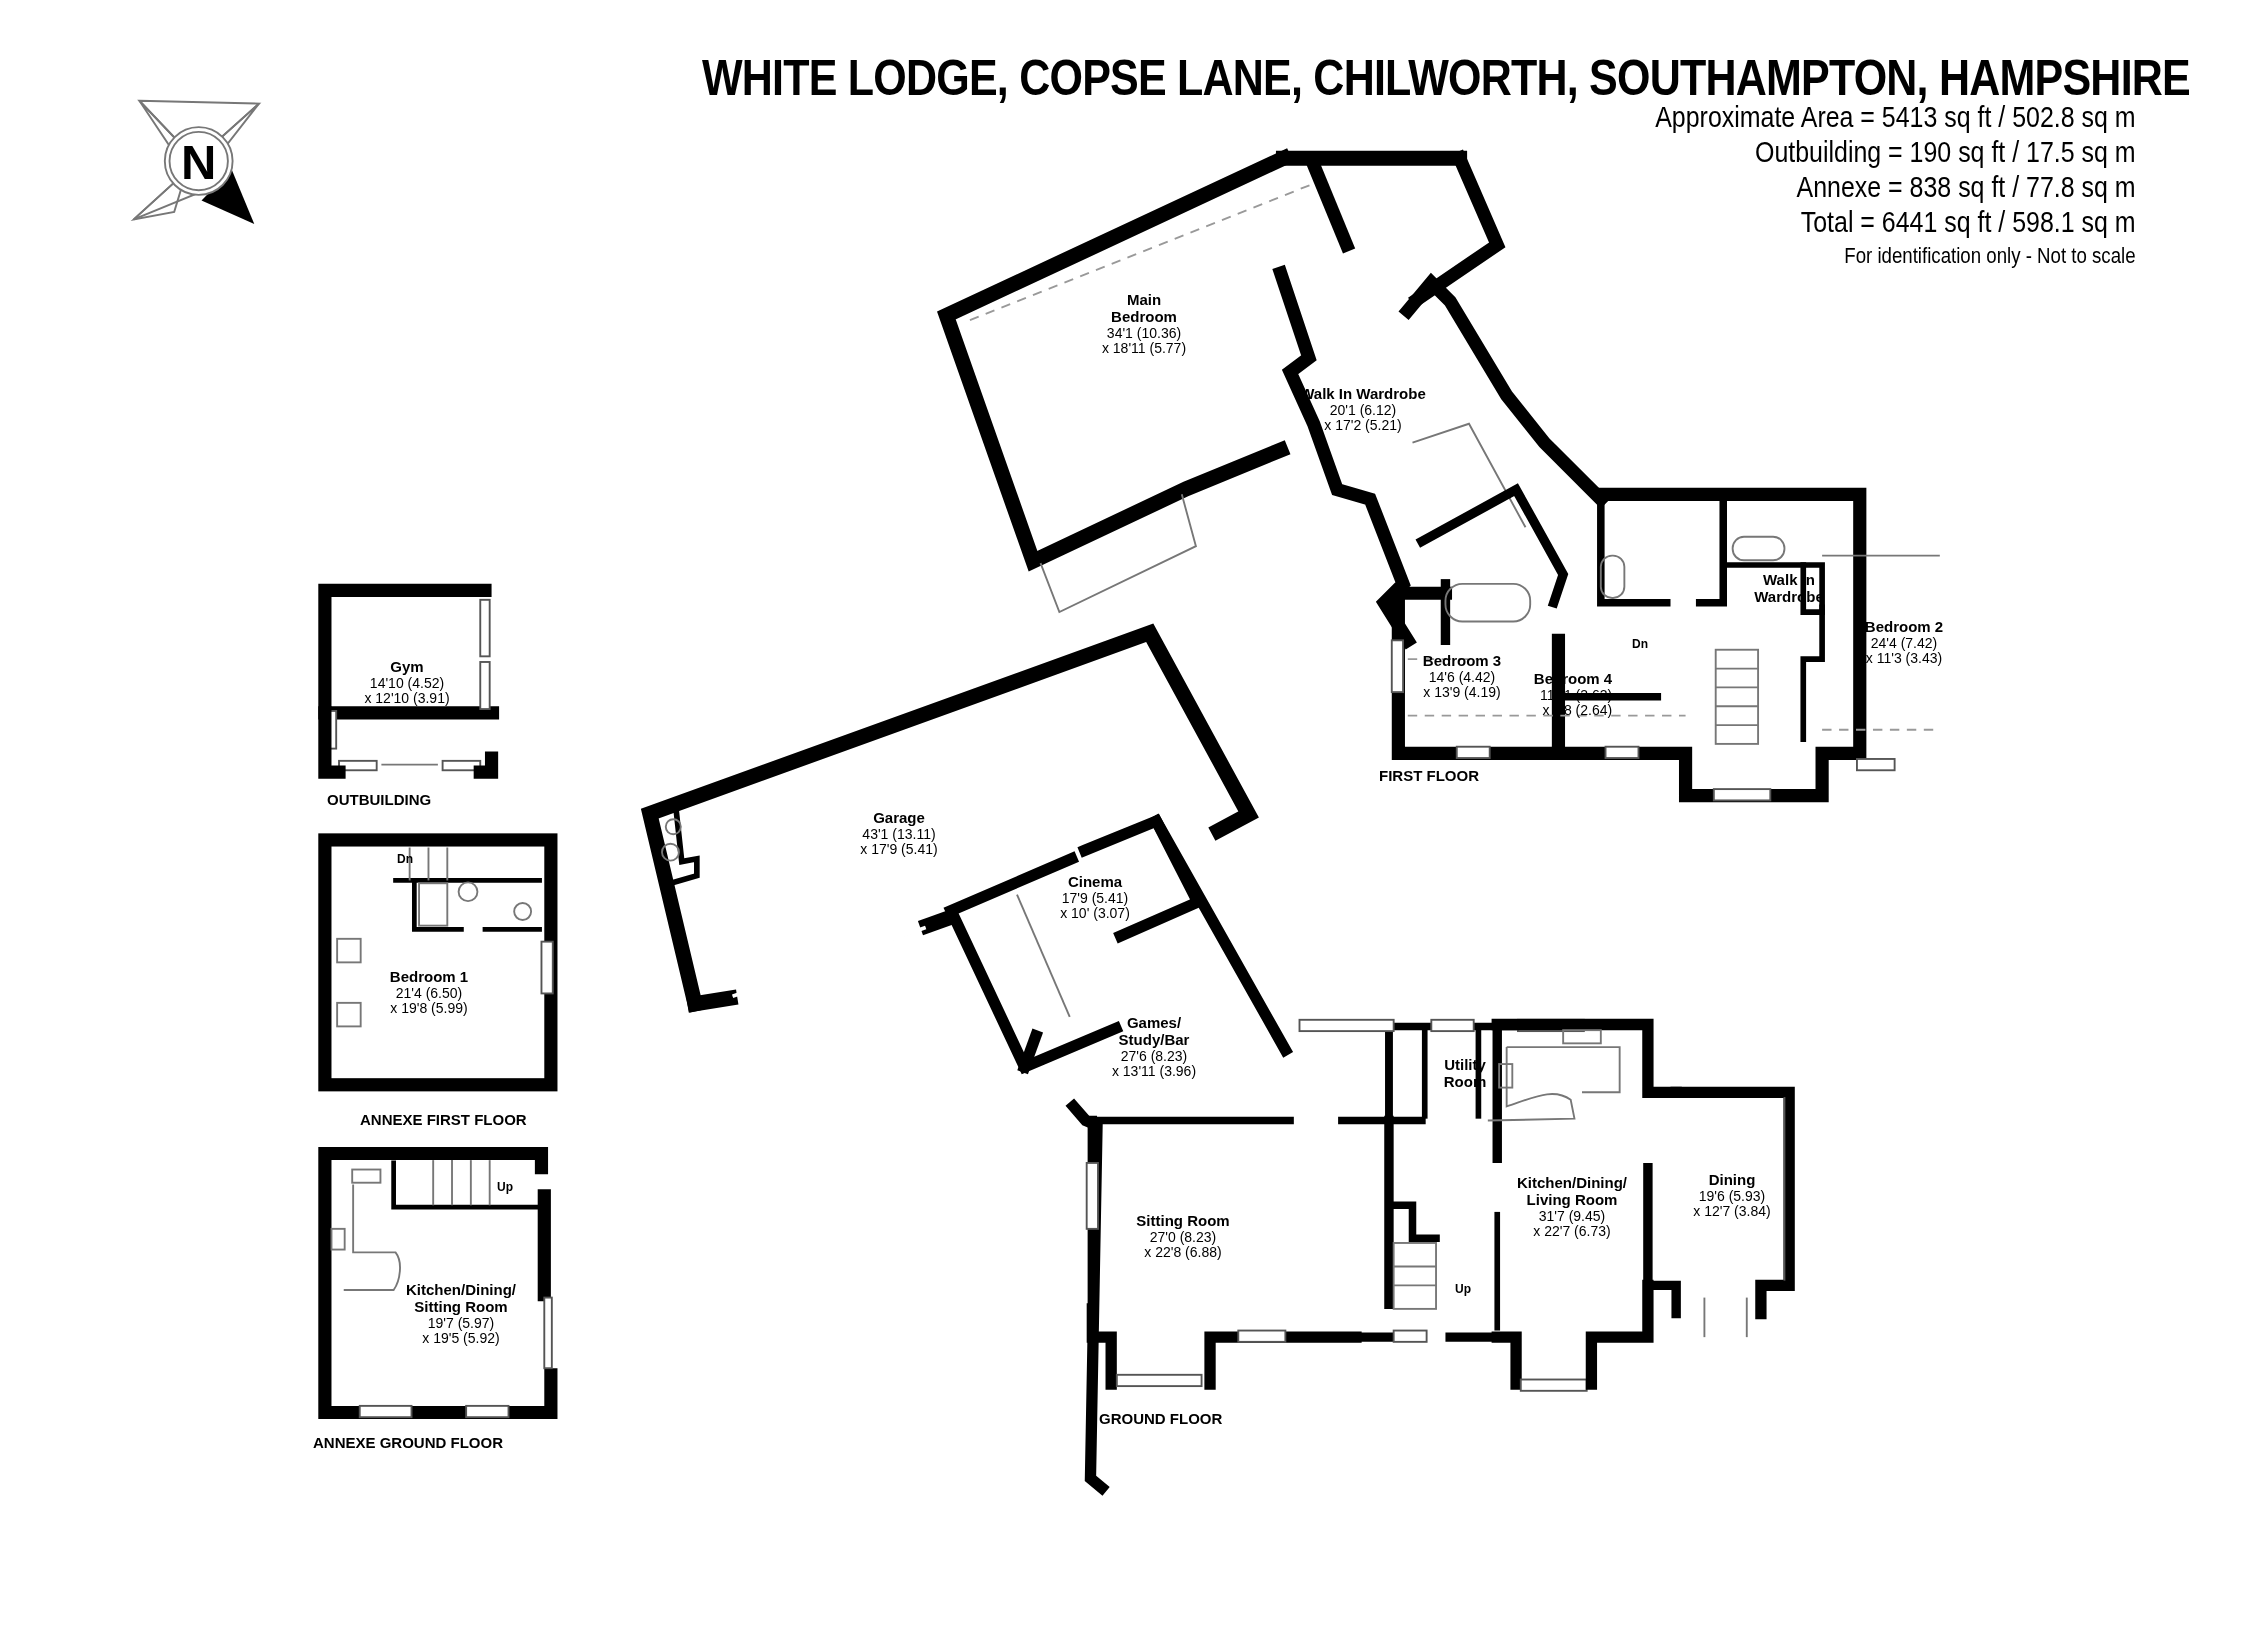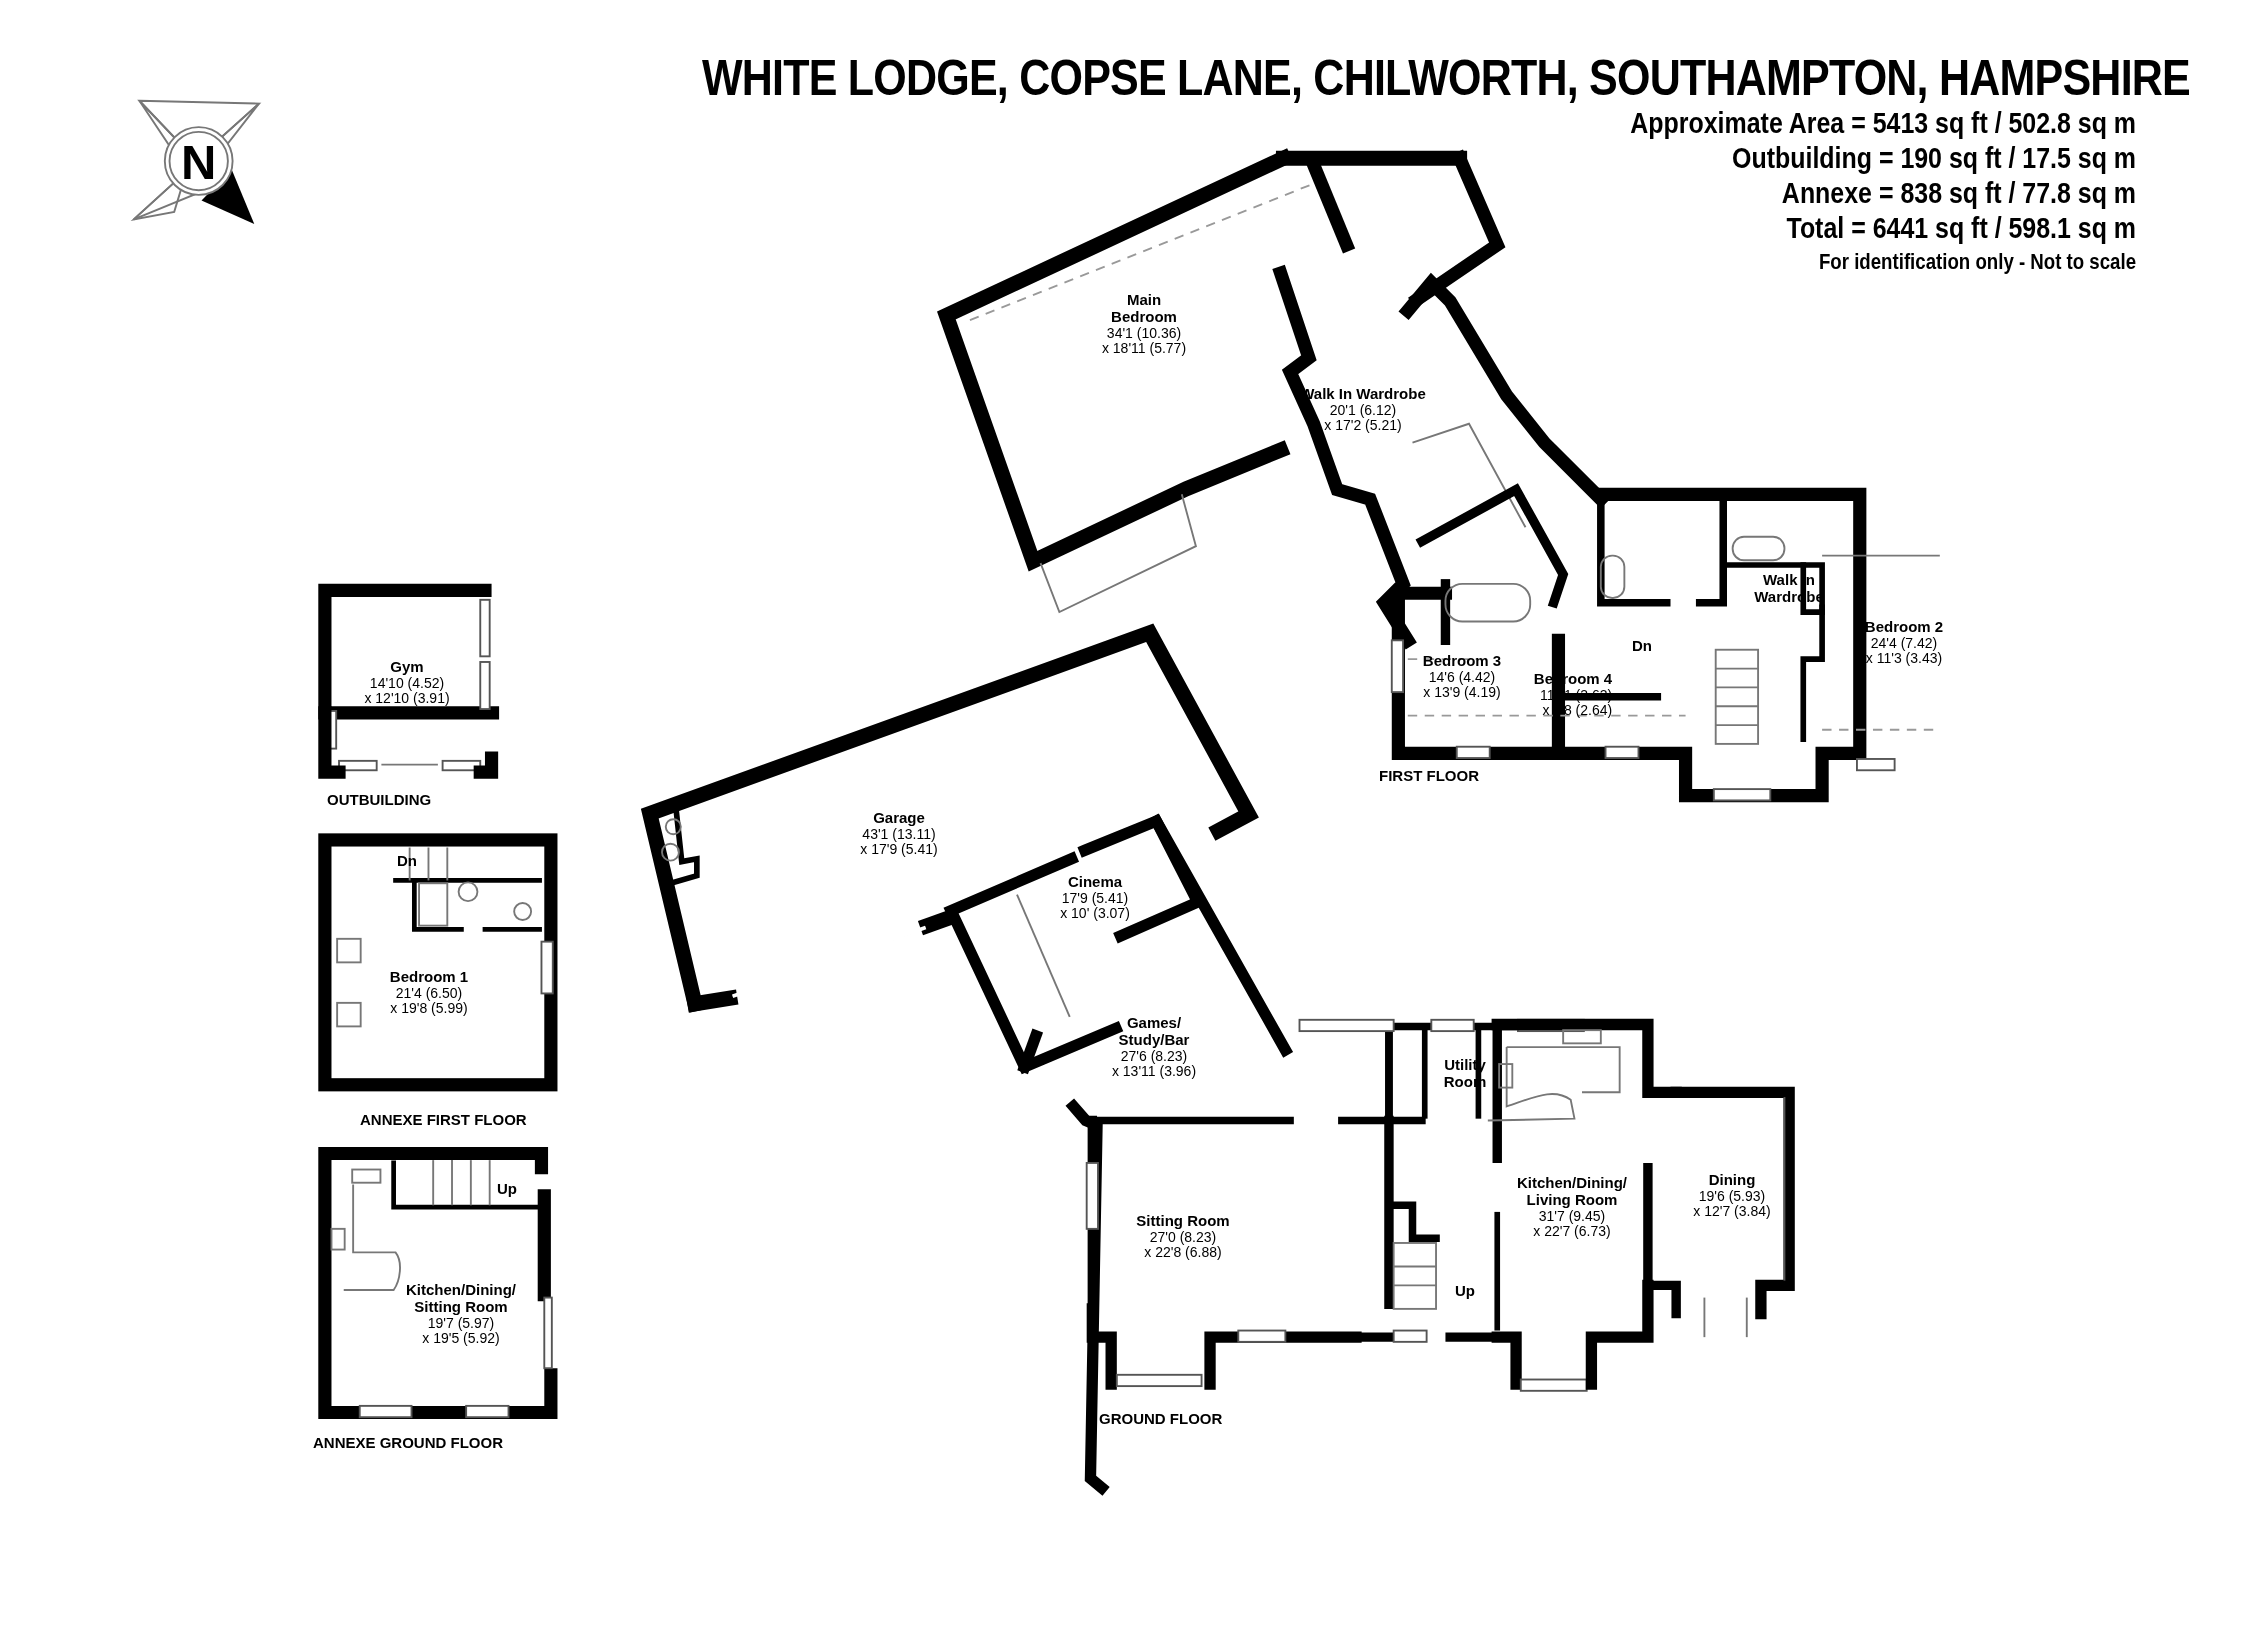--- a/index.html
+++ b/index.html
@@ -5,28 +5,28 @@
   html, body { margin: 0; padding: 0; background: #ffffff; }
   body { width: 2260px; height: 1646px; position: relative; overflow: hidden;
          font-family: "Liberation Sans", "DejaVu Sans", sans-serif; color: #000; }
   #plan { position: absolute; left: 0; top: 0; width: 2260px; height: 1646px; }
   .wall { fill: none; stroke: #000; stroke-linejoin: miter; stroke-linecap: square; }
   .thin { fill: none; stroke: #777; stroke-width: 2; }
   .dash { fill: none; stroke: #999; stroke-width: 2; stroke-dasharray: 10 8; }
   .win  { fill: #fff; stroke: #555; stroke-width: 2; }
   .title { position: absolute; left: 702px; top: 49px; font-size: 50px; font-weight: bold;
            letter-spacing: -0.9px; transform: scaleX(0.86); transform-origin: left top; white-space: nowrap; }
-  .areas { position: absolute; right: 124px; top: 106px; text-align: right; font-weight: bold; }
+  .areas { position: absolute; right: 124px; top: 100px; text-align: right; }
   .areas .line { font-size: 29px; line-height: 35px; transform: scaleX(0.86); transform-origin: right top; white-space: nowrap; }
   .areas .note { font-size: 21.7px; line-height: 32px; transform: scaleX(0.86); transform-origin: right top; white-space: nowrap; }
   .room { position: absolute; text-align: center; transform: translateX(-50%); white-space: nowrap; line-height: 1.12; }
   .room .name { font-weight: bold; font-size: 15px; display: block; }
   .room .dim { font-size: 14px; display: block; }
   .floor-label { position: absolute; font-weight: bold; font-size: 15px; white-space: nowrap; }
-  .small { position: absolute; font-size: 15px; font-weight: bold; }
+  .small { position: absolute; font-size: 12px; font-weight: bold; }
 </style>
 </head>
 <body>
 
 <svg id="plan" viewBox="0 0 2400 1748" xmlns="http://www.w3.org/2000/svg">
 
   <g>
     <polygon points="148,107 208,170 198,182" fill="none" stroke="#777" stroke-width="2"></polygon>
     <polygon points="148,107 275,110 208,170" fill="none" stroke="#777" stroke-width="2"></polygon>
     <polygon points="275,110 222,178 208,170" fill="none" stroke="#777" stroke-width="2"></polygon>

